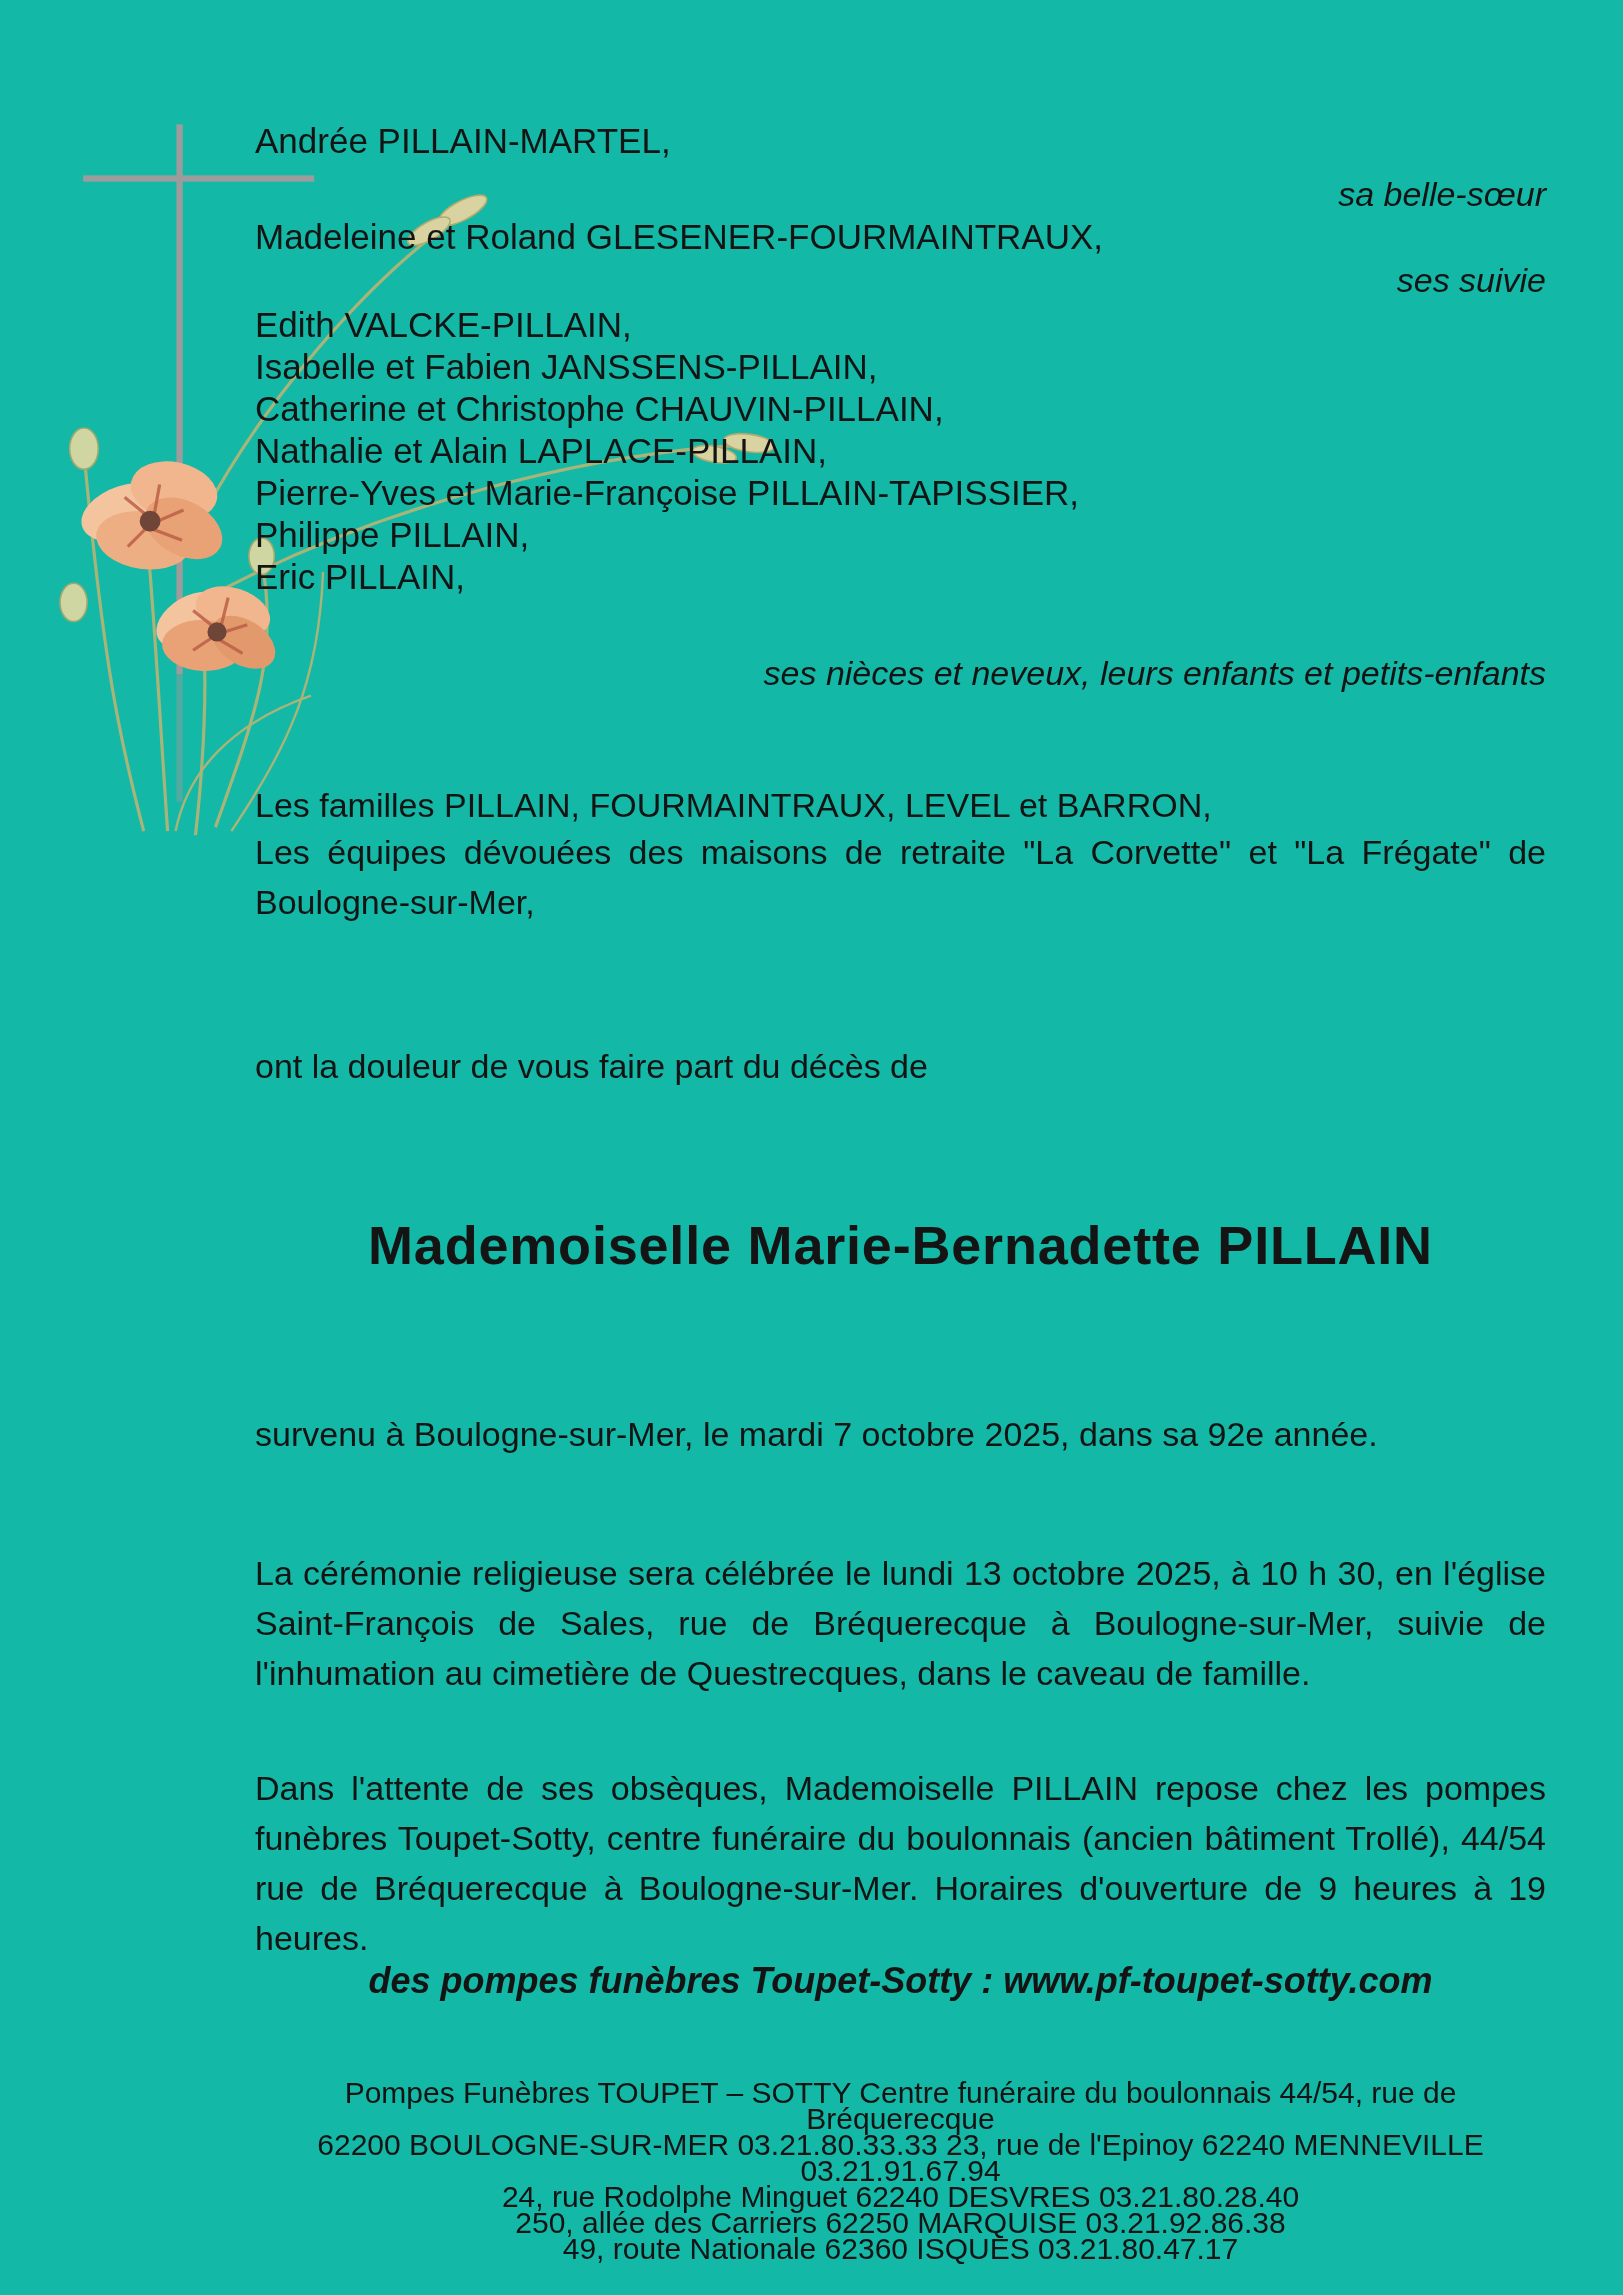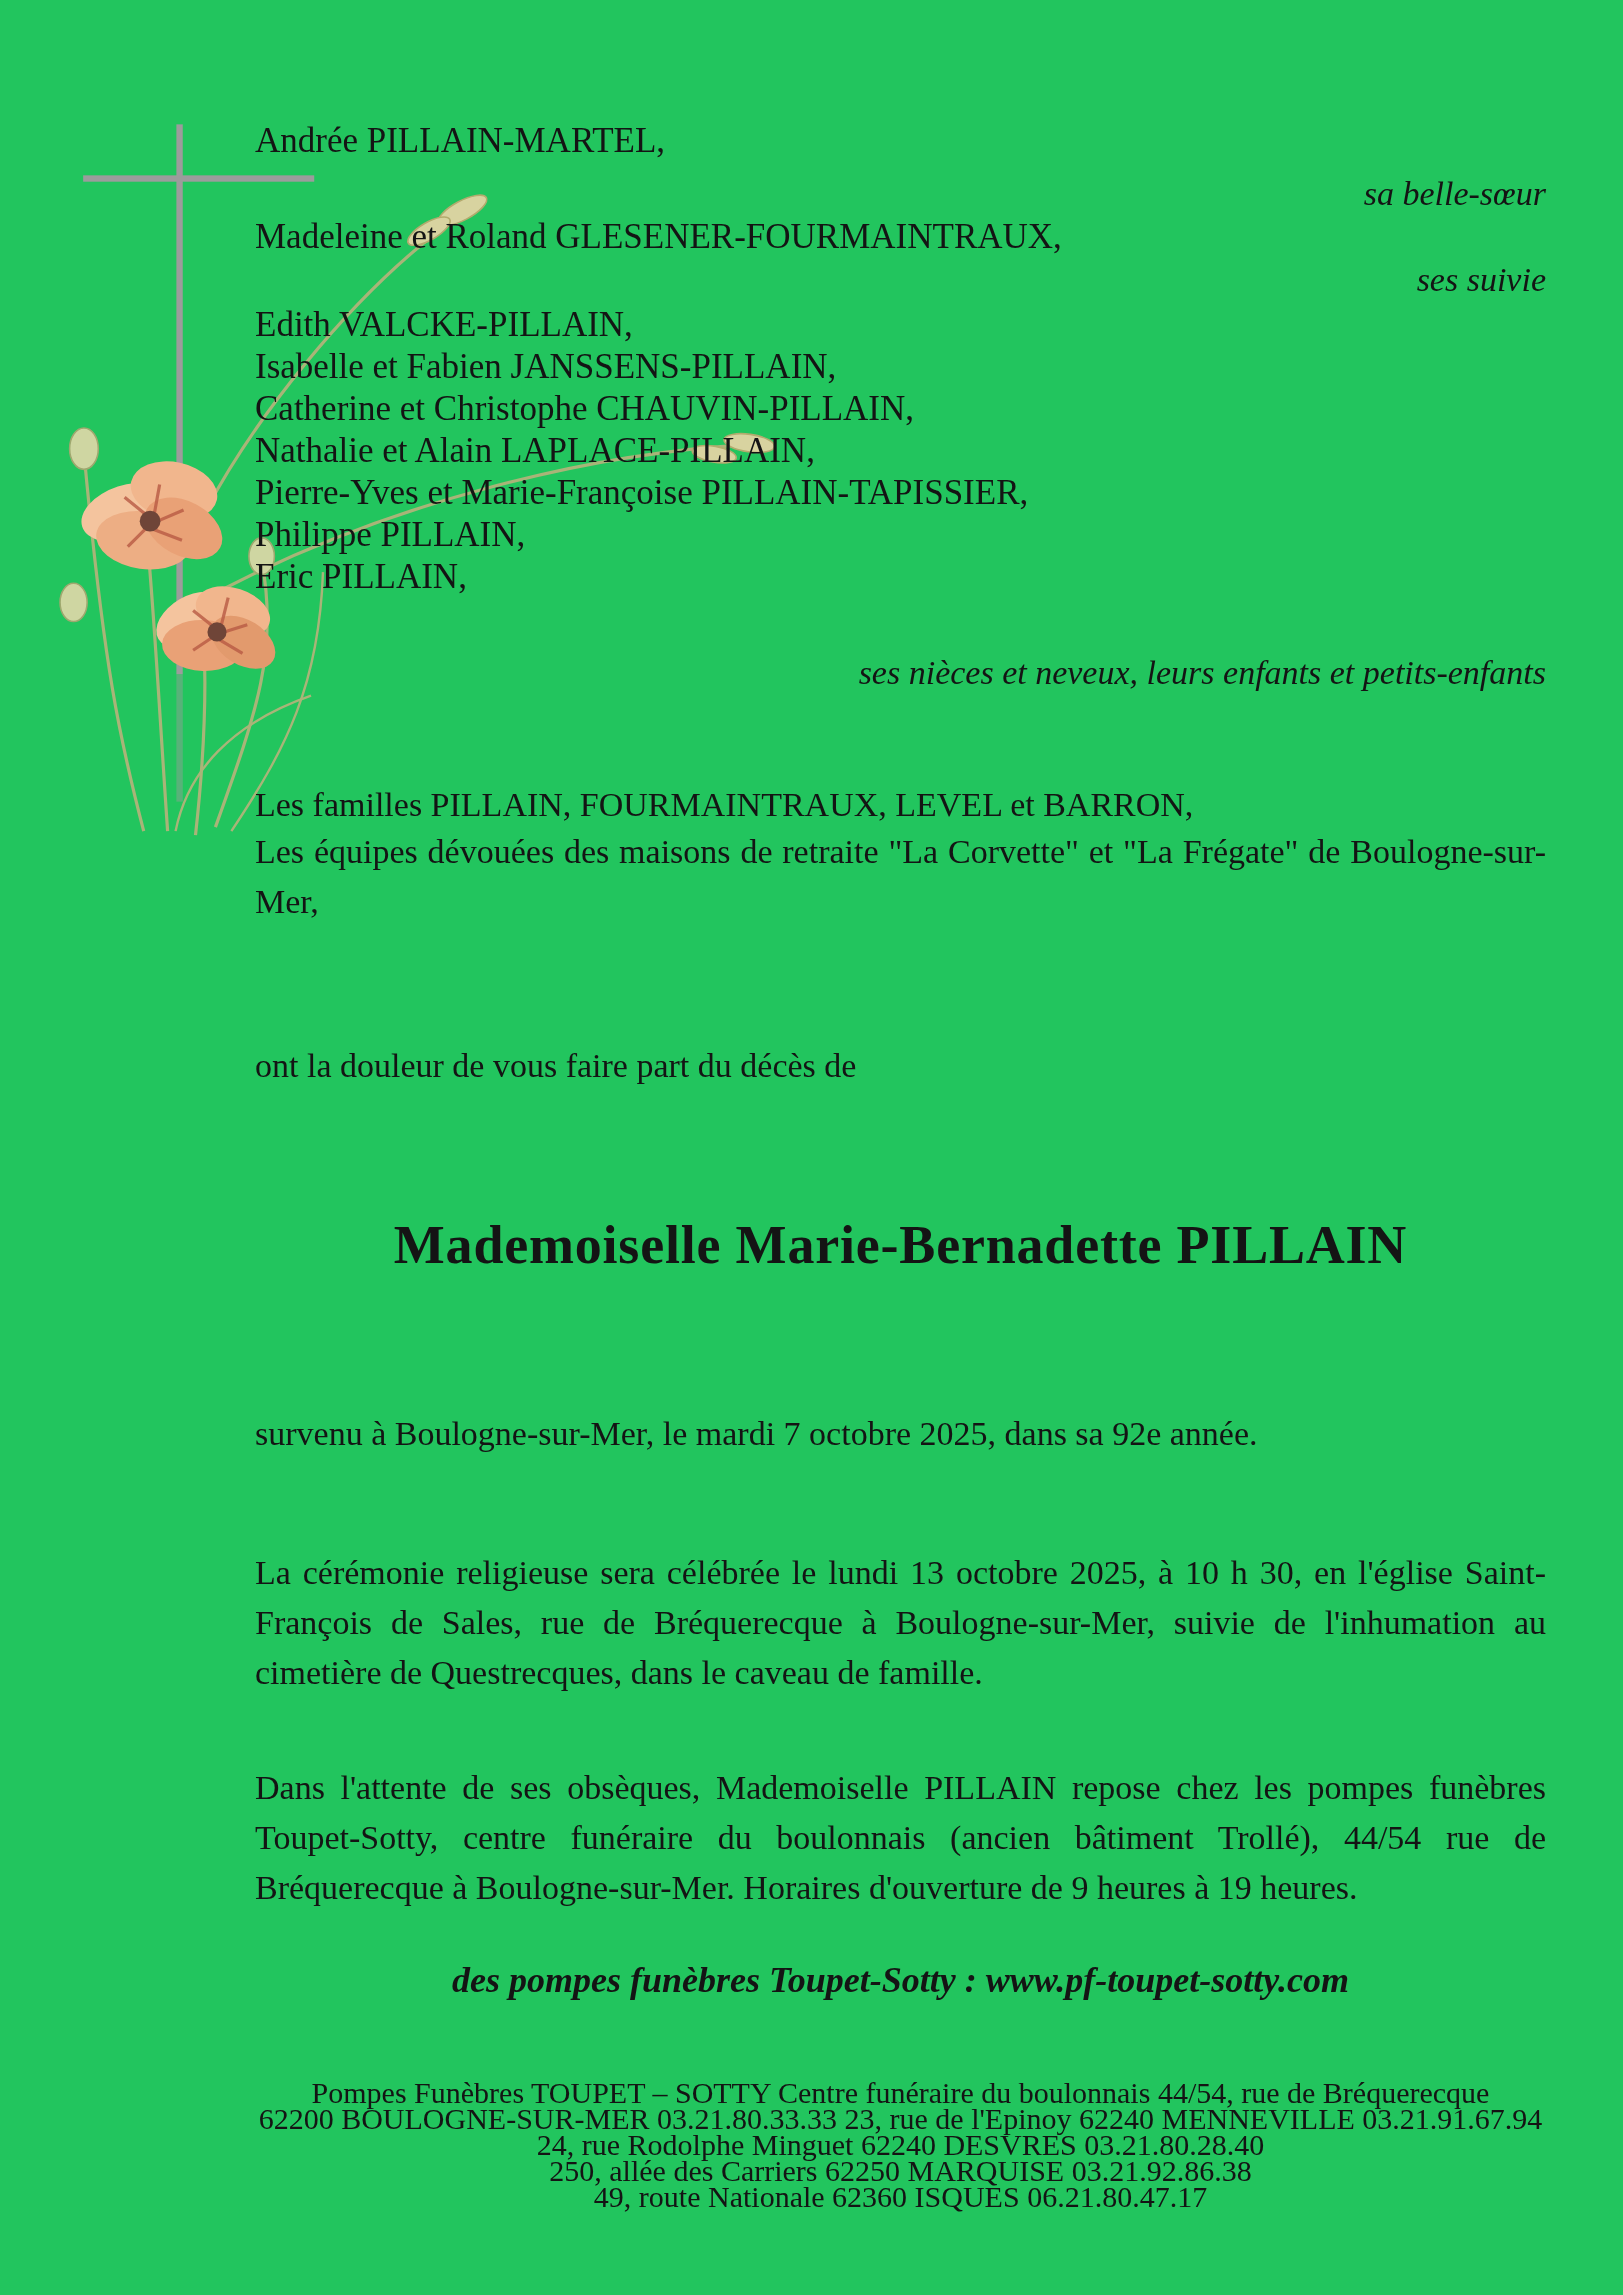--- a/index.html
+++ b/index.html
@@ -1,20 +1,20 @@
 <!DOCTYPE html>
 <html lang="fr" style="font-size:12.8px"><head>
 <meta charset="utf-8">
 <style>
   html,body{margin:0;padding:0;background:#e8e8e8;}
   .page{
     position:relative;
     width:1624px;height:2295px;
-    background:#22c55e;
-    font-family:Liberation Serif, serif;
+    background:#14b8a6;
+    font-family:Liberation Sans, sans-serif;
     color:#141414;
     overflow:hidden;
   }
   .content{position:absolute;left:255px;width:1291px;z-index:2;}
   .names{font-size:35px;line-height:42px;text-align:left;}
   .relation{font-size:34px;font-style:italic;text-align:right;}
   .para{font-size:34px;line-height:50px;text-align:justify;}
   .line{font-size:34px;line-height:42px;text-align:left;}
   .title{
     font-size:54px;font-weight:bold;text-align:center;line-height:59px;
@@ -119,17 +119,17 @@
 
   <div class="content condolences" style="top:1959px;">
     <div>des pompes funèbres Toupet-Sotty : www.pf-toupet-sotty.com</div>
   </div>
 
   <div class="content footer" style="top:2080px;">
     <div>Pompes Funèbres TOUPET – SOTTY Centre funéraire du boulonnais 44/54, rue de Bréquerecque</div>
     <div>62200 BOULOGNE-SUR-MER 03.21.80.33.33 23, rue de l'Epinoy 62240 MENNEVILLE 03.21.91.67.94</div>
     <div>24, rue Rodolphe Minguet 62240 DESVRES 03.21.80.28.40</div>
     <div>250, allée des Carriers 62250 MARQUISE 03.21.92.86.38</div>
-    <div>49, route Nationale 62360 ISQUES 06.21.80.47.17</div>
+    <div>49, route Nationale 62360 ISQUES 03.21.80.47.17</div>
   </div>
 
 </div>
 
 
 </body></html>

